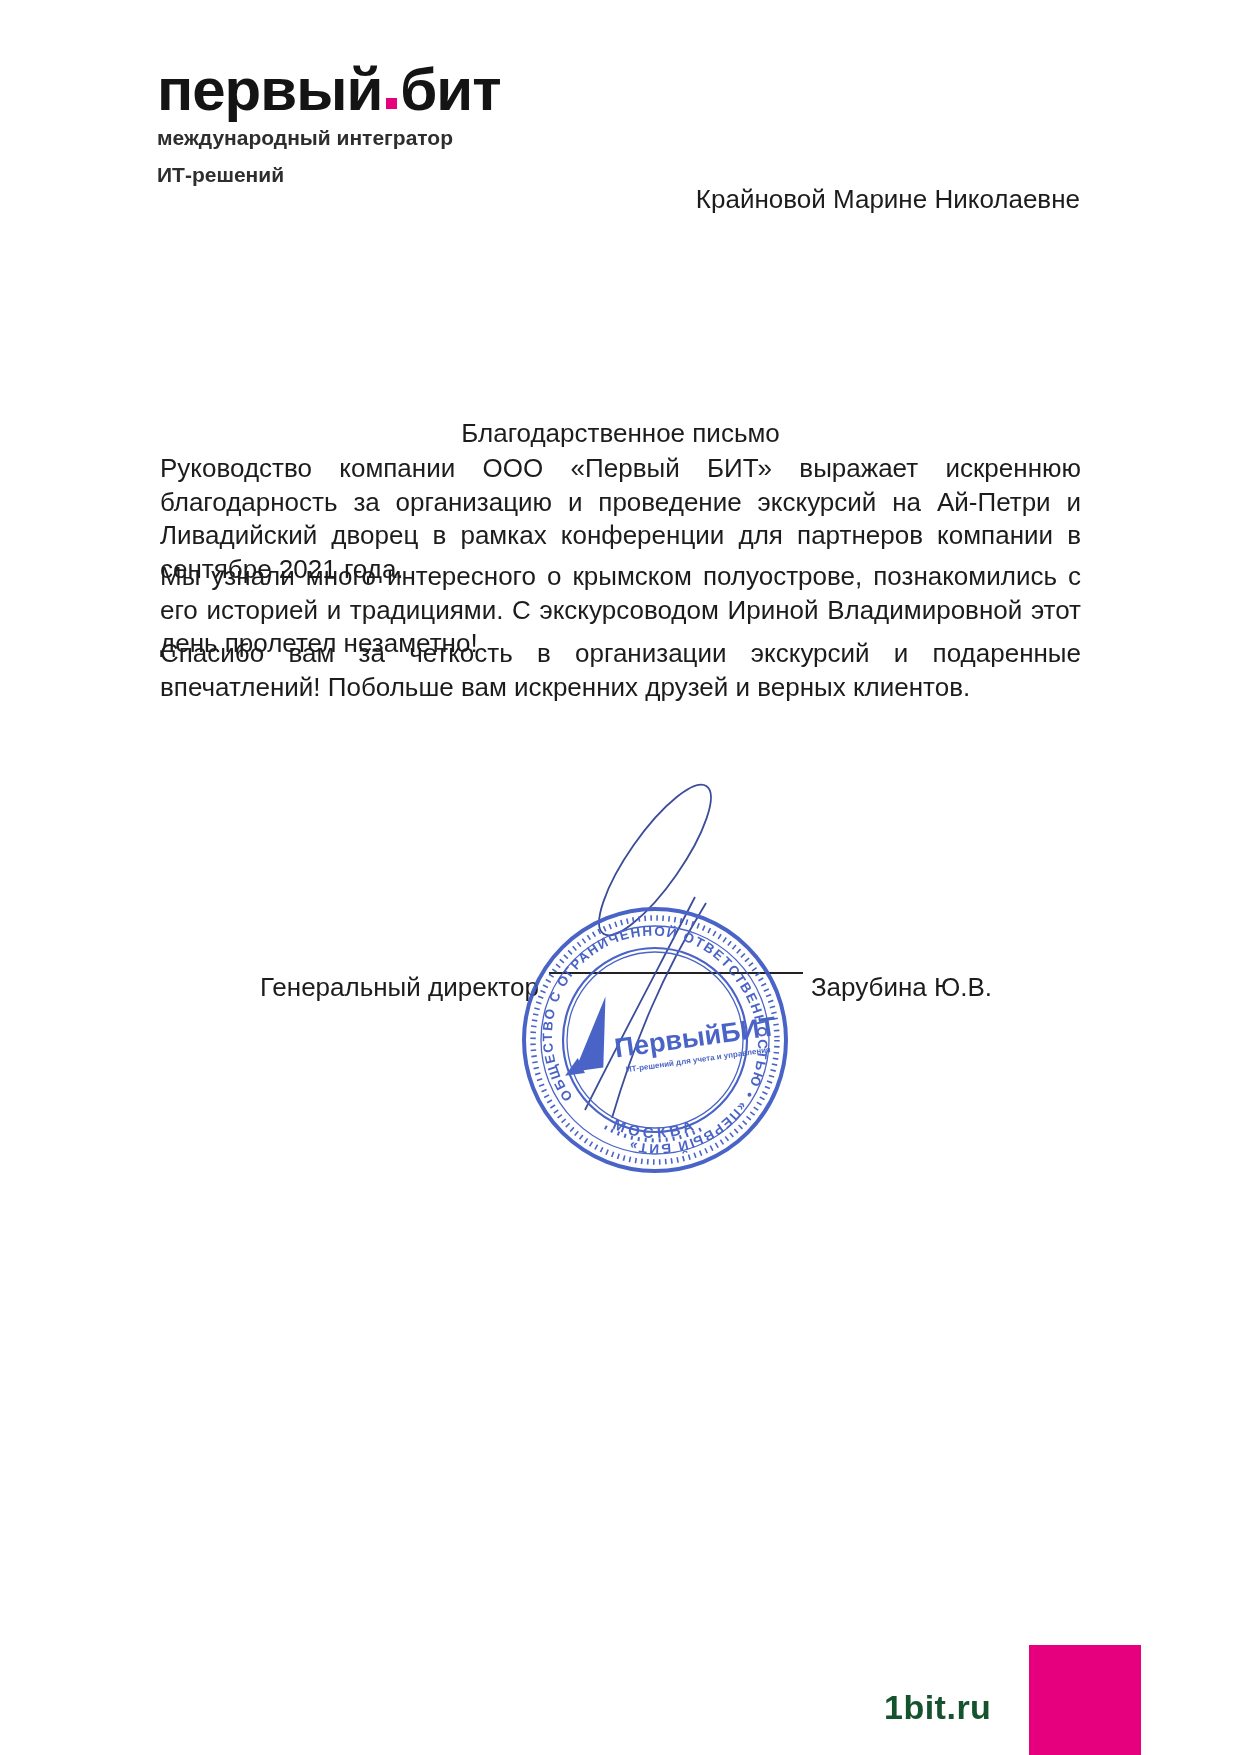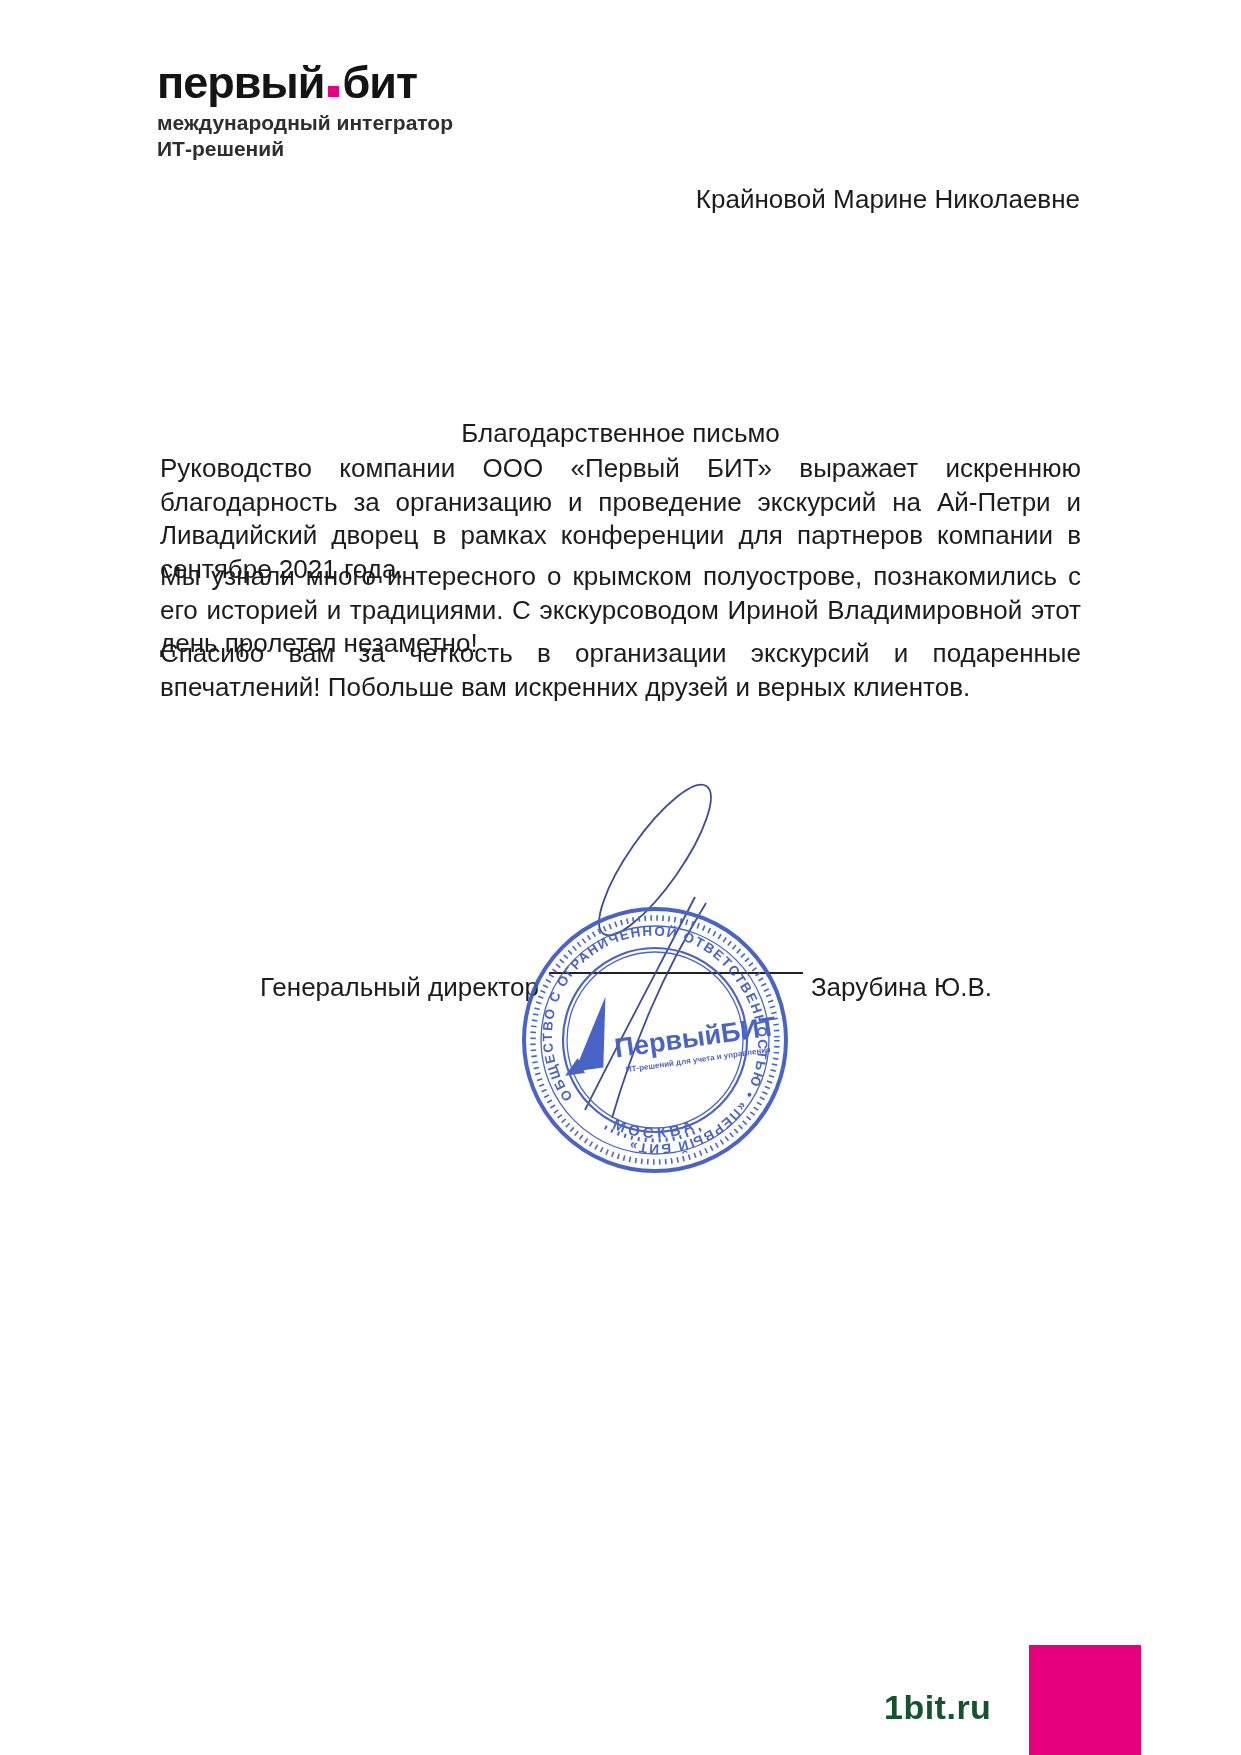--- a/index.html
+++ b/index.html
@@ -9,24 +9,24 @@
     width: 1241px;
     height: 1755px;
     background: #ffffff;
     overflow: hidden;
     font-family: "Liberation Sans", sans-serif;
     color: #1c1c1c;
   }
 
   
   .logo { position:absolute; left:157px; top:60px; }
-  .logo-word { font-size:45px; font-weight:800; color:#141414; letter-spacing:-1px; line-height:1; white-space:nowrap; }
+  .logo-word { font-size:60px; font-weight:800; color:#141414; letter-spacing:-1px; line-height:1; white-space:nowrap; }
   .logo-dot { display:inline-block; width:11px; height:11px; background:#e6007e; margin:0 3px 1px 4px; }
   .logo-tagline { font-size:21px; font-weight:700; color:#2e2e2e; line-height:1.07; margin-top:7px; white-space:nowrap; }
-  .logo-tagline + .logo-tagline { margin-top:4px; }
+  .logo-tagline + .logo-tagline { margin-top:15px; }
 
   
   .recipient {
     position:absolute; left:620px; top:184px; width:460px;
     text-align:right; font-size:26px; line-height:30px;
   }
 
   
   .title {
     position:absolute; left:160px; top:418px; width:921px;

